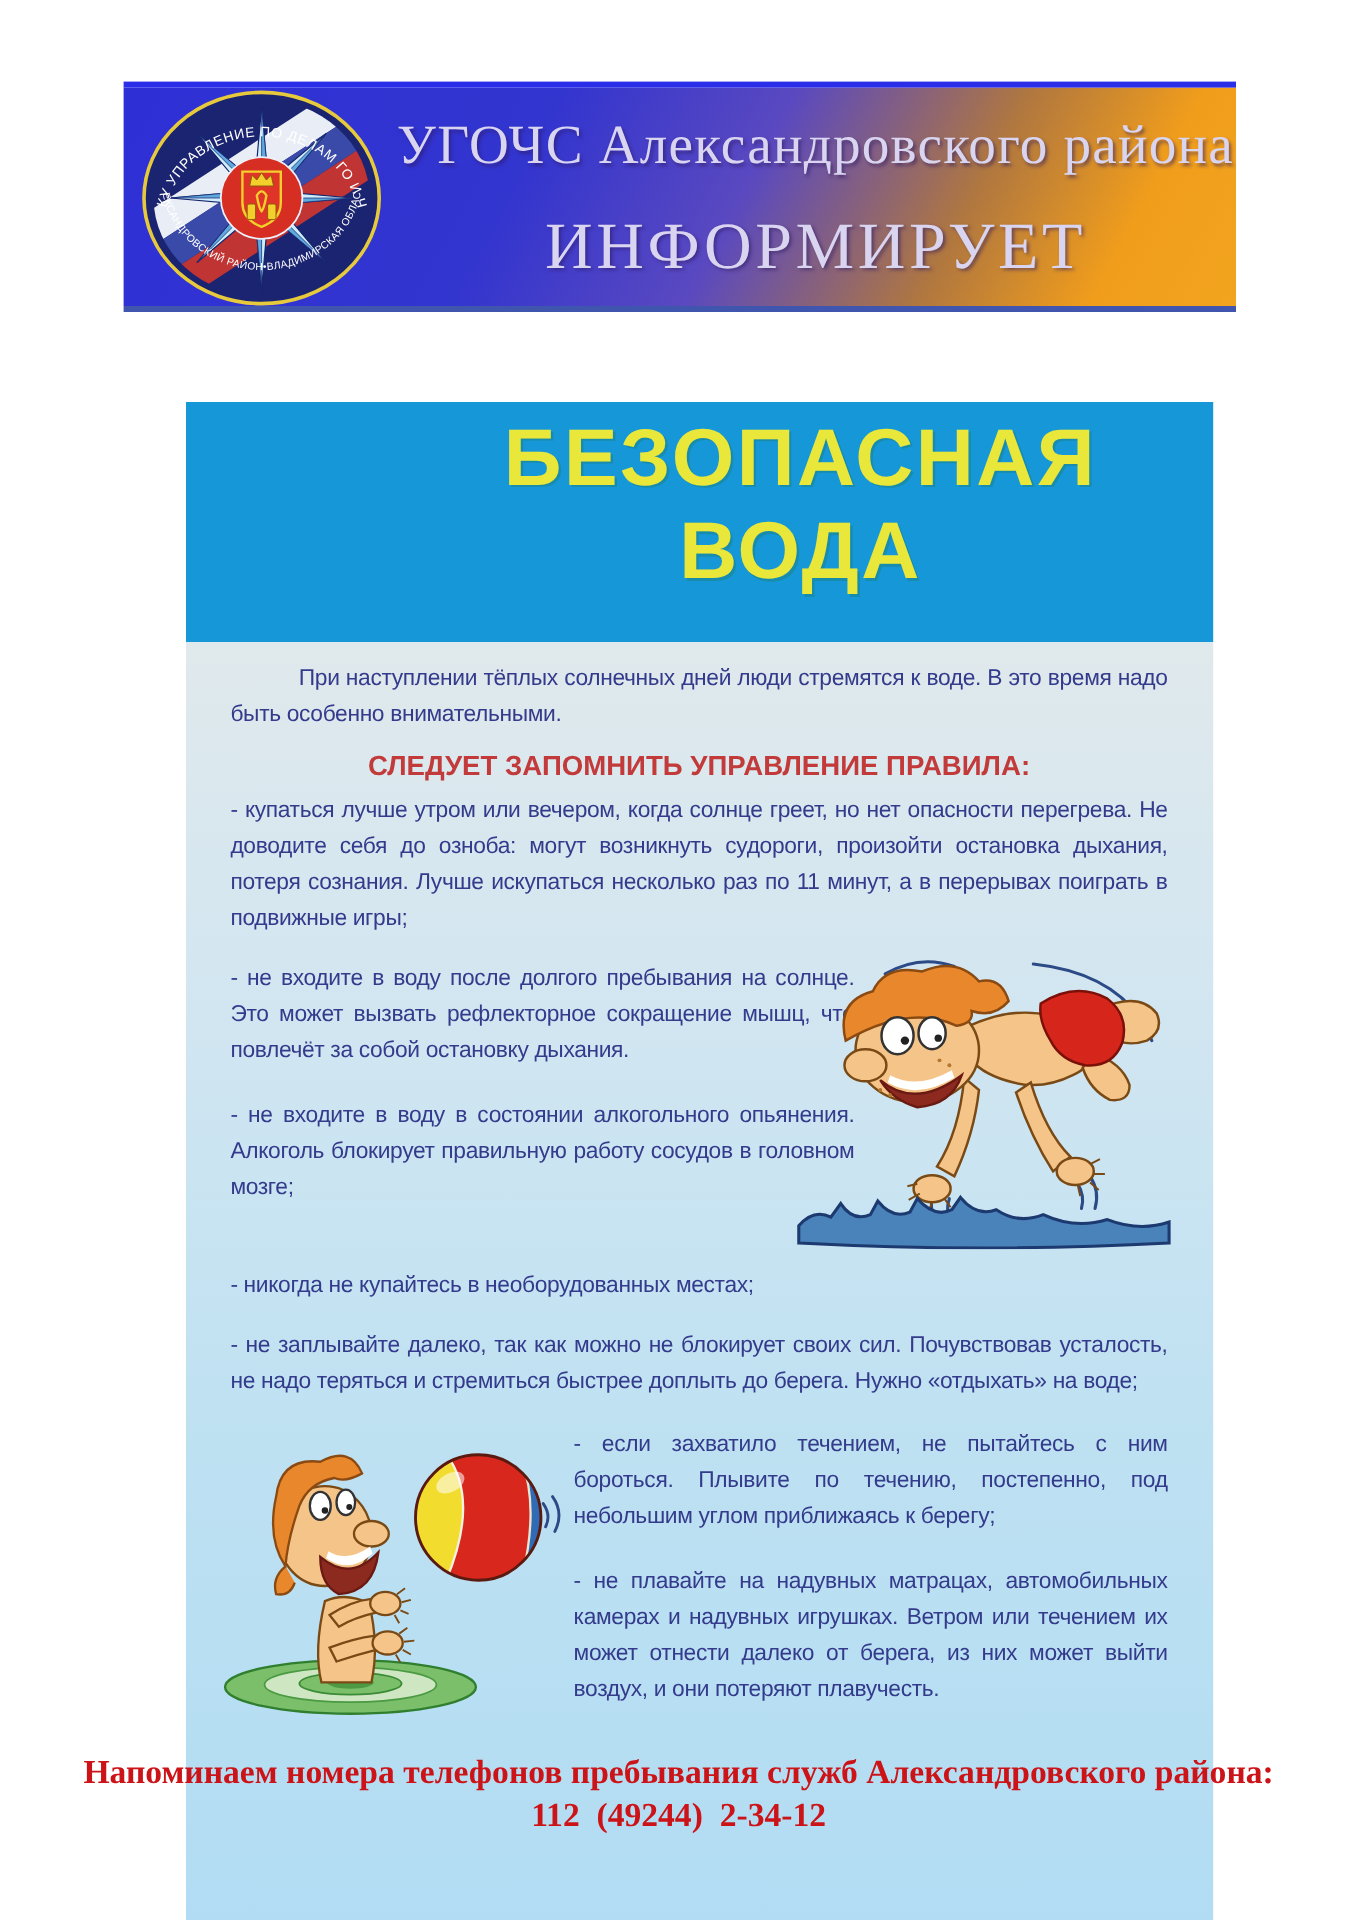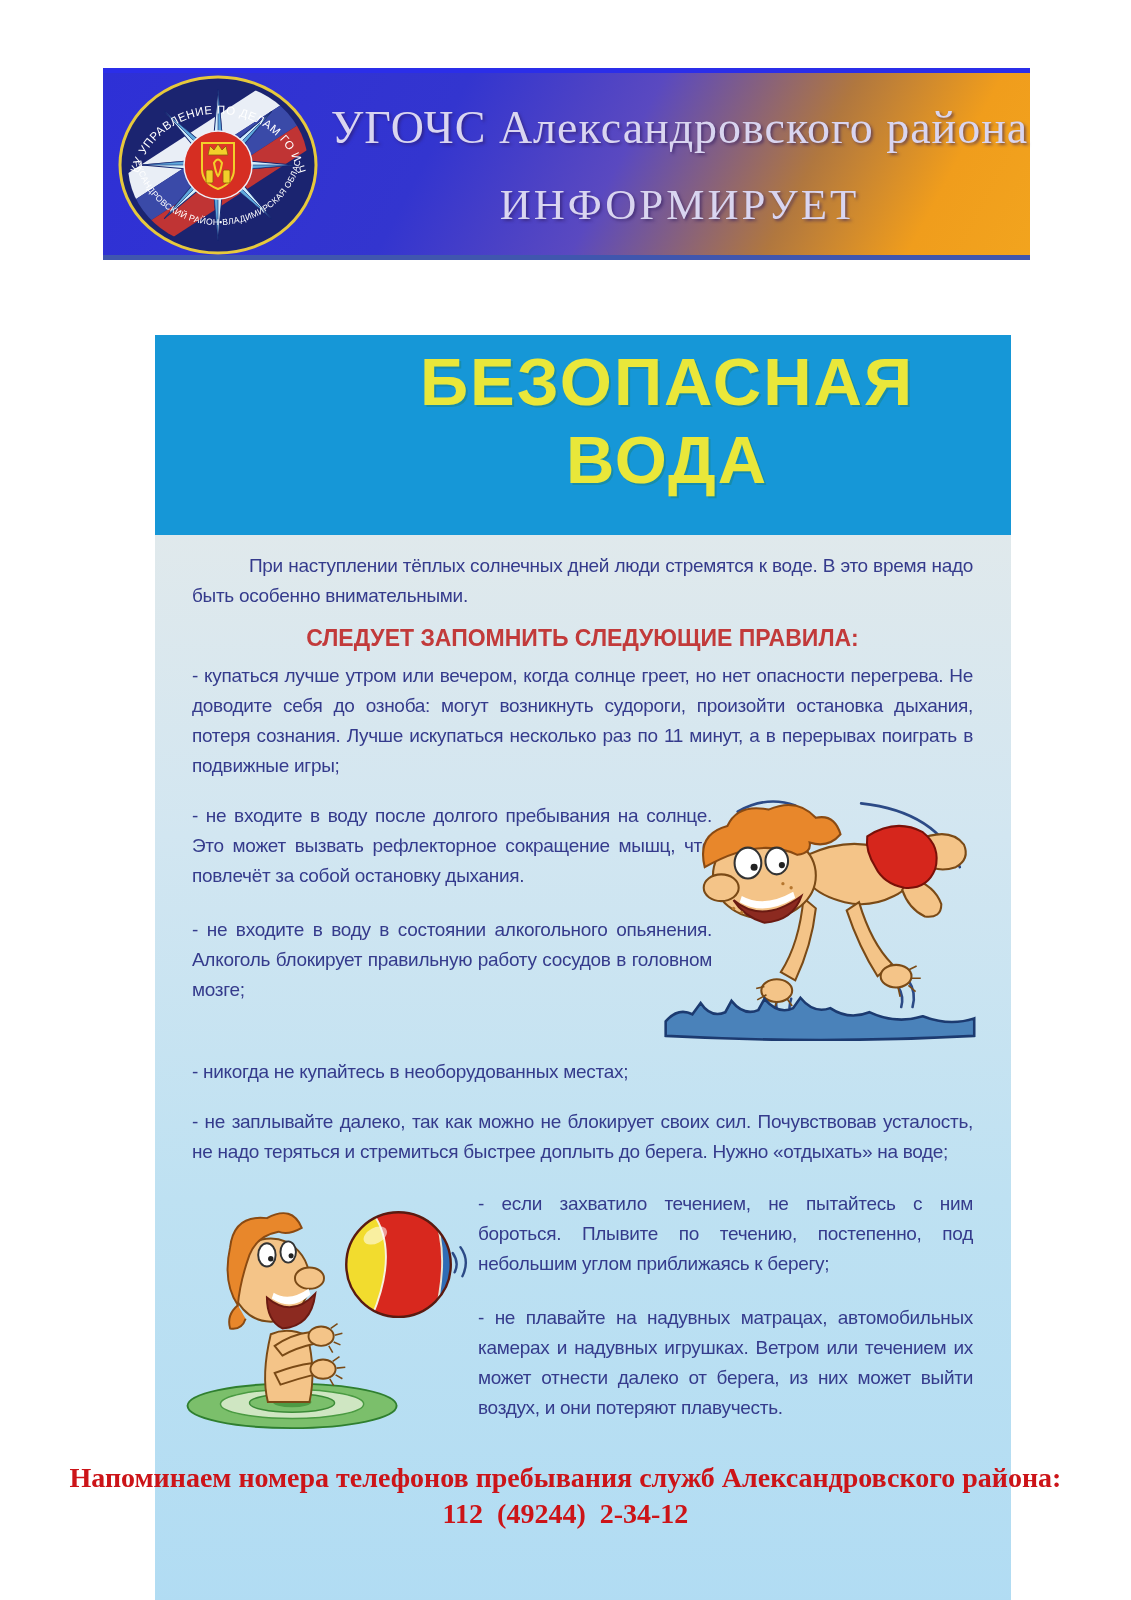--- a/index.html
+++ b/index.html
@@ -19,21 +19,21 @@
   }
   .banner-emblem { position:absolute; left:8px; top:2px; width:214px; height:184px; }
   .banner-text {
     position:absolute; left:232px; right:6px; top:0; height:100%;
     display:flex; flex-direction:column; align-items:center; justify-content:center;
     gap:26px; padding-top:2px;
     color:#d9d5f0; font-family:"Liberation Serif", serif;
     text-shadow:2px 2px 3px rgba(45,25,95,.55);
   }
   .banner-title { font-size:46px; letter-spacing:1px; white-space:nowrap; }
-  .banner-subtitle { font-size:43px; letter-spacing:3px; white-space:nowrap; }
+  .banner-subtitle { font-size:55px; letter-spacing:3px; white-space:nowrap; }
 
   
   .poster { position:absolute; left:155px; top:335px; width:856px; height:1107px; }
   .poster-titleband {
     height:200px; background:#1697d7; padding-top:8px; padding-left:168px;
     text-align:center; color:#e9e73a; font-weight:bold;
     font-size:67px; line-height:1.17; letter-spacing:2px;
     text-shadow:2px 2px 0 rgba(30,110,60,.28);
   }
   .poster-body {
@@ -136,21 +136,21 @@
 
   <div class="poster">
     <div class="poster-titleband">
       <div>БЕЗОПАСНАЯ</div>
       <div>ВОДА</div>
     </div>
 
     <div class="poster-body">
       <p class="intro">При наступлении тёплых солнечных дней люди стремятся к воде. В это время надо быть особенно внимательными.</p>
 
-      <p class="rules-heading">СЛЕДУЕТ ЗАПОМНИТЬ СЛЕДУЮЩИЕ ПРАВИЛА:</p>
+      <p class="rules-heading">СЛЕДУЕТ ЗАПОМНИТЬ УПРАВЛЕНИЕ ПРАВИЛА:</p>
 
       <p class="rule">- купаться лучше утром или вечером, когда солнце греет, но нет опасности перегрева. Не доводите себя до озноба: могут возникнуть судороги, произойти остановка дыхания, потеря сознания. Лучше искупаться несколько раз по 11 минут, а в перерывах поиграть в подвижные игры;</p>
 
       <div class="row-d">
         <div class="col-text">
           <p class="rule rule-2">- не входите в воду после долгого пребывания на солнце. Это может вызвать рефлекторное сокращение мышц, что повлечёт за собой остановку дыхания.</p>
           <p class="rule">- не входите в воду в состоянии алкогольного опьянения. Алкоголь блокирует правильную работу сосудов в головном мозге;</p>
         </div>
         <div class="col-art">
           <svg width="330" height="252" viewBox="0 0 320 245">

